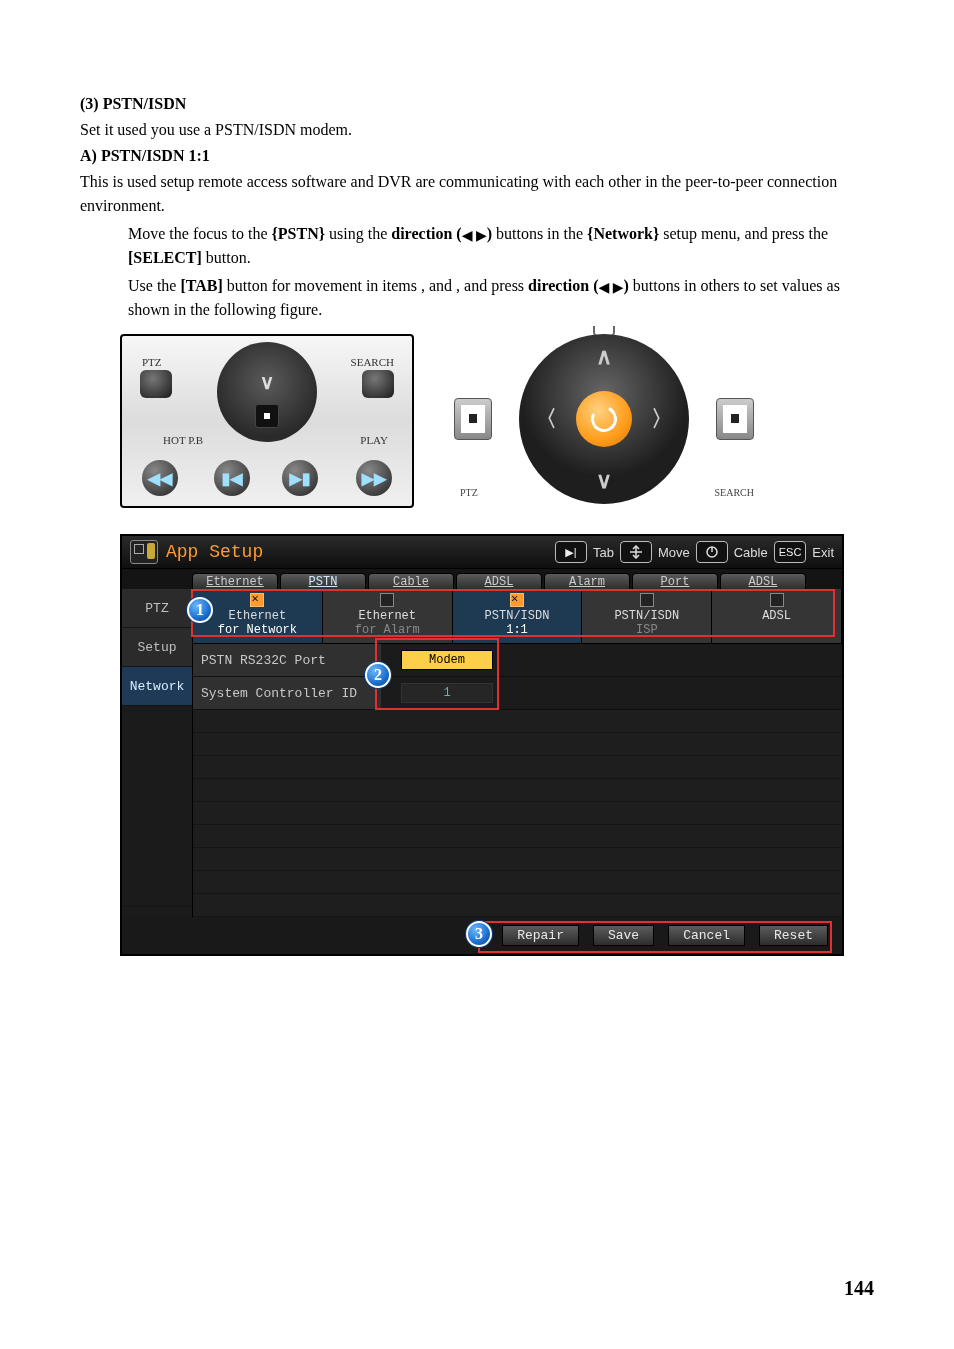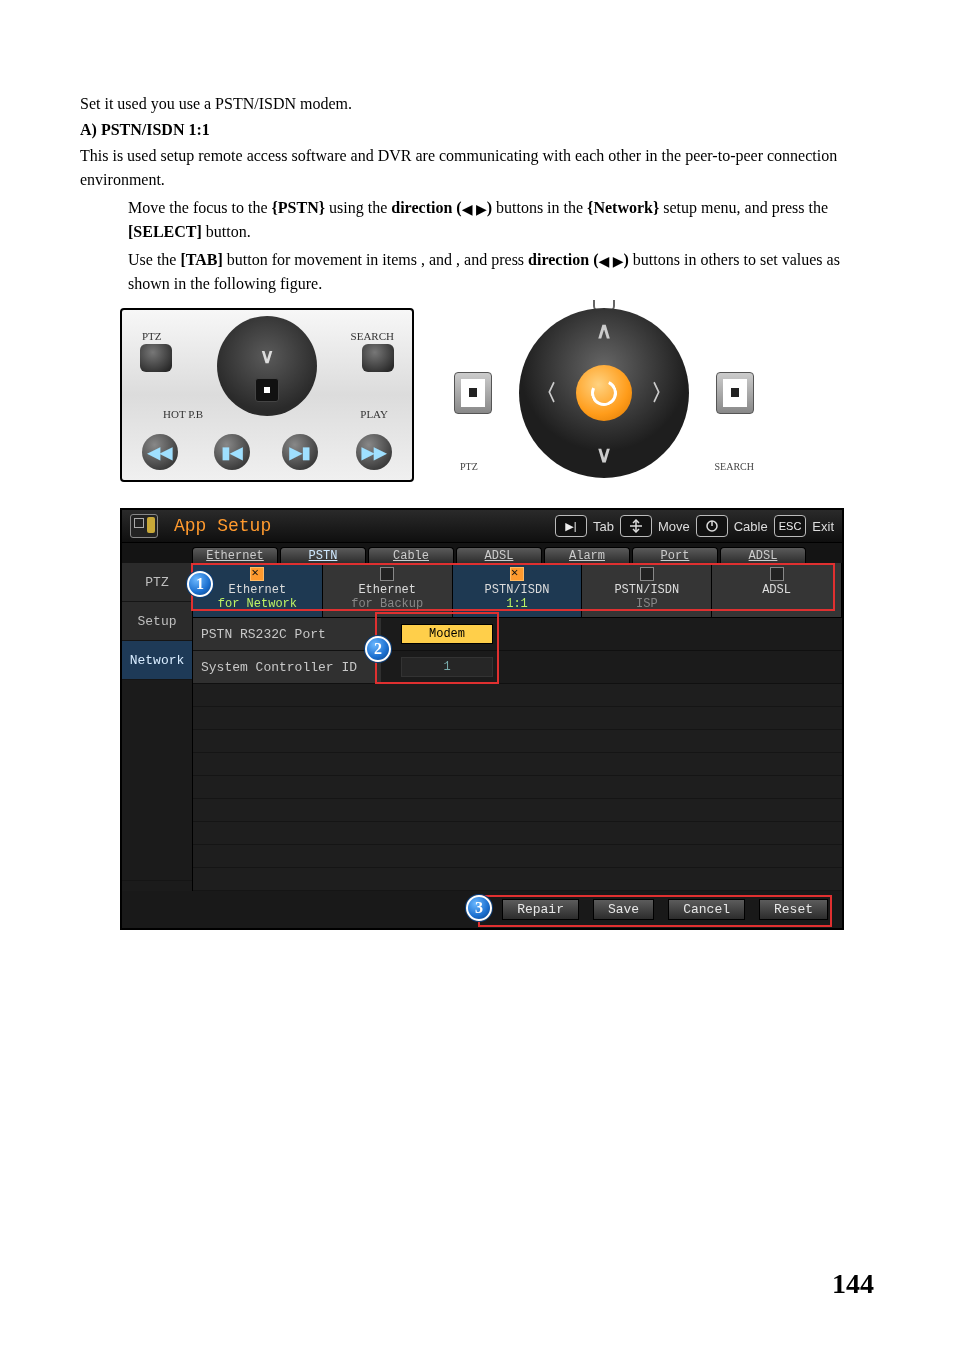--- a/index.html
+++ b/index.html
@@ -112,21 +112,21 @@
     font-family: "Courier New", monospace;
     color: #ccc;
     position: relative;
   }
   .appshot .titlebar {
     display:flex; align-items:center; justify-content:space-between;
     background: linear-gradient(#2a2a2a,#0f0f0f);
     padding: 4px 8px;
     border-bottom: 1px solid #000;
   }
-  .appshot .titlebar .left { display:flex; align-items:center; gap:16px;text-align:right; }
+  .appshot .titlebar .left { display:flex; align-items:center; gap:8px;text-align:right; }
   .appshot .titlebar .icon {
     width:26px; height:22px; border:1px solid #888; border-radius:3px; position:relative; background:#222;
   }
   .appshot .titlebar .icon::before{
     content:""; position:absolute; left:3px; top:3px; width:8px; height:8px; border:1px solid #aaa;
   }
   .appshot .titlebar .icon::after{
     content:""; position:absolute; right:2px; top:2px; width:8px; height:16px; background:#c8a838; border-radius:2px;
   }
   .appshot .title { color:#ff9a2e; font-size:18px; }
@@ -159,21 +159,21 @@
     background:#353535; border-right:1px solid #000; position:relative;
   }
   .appshot .opt.sel { background:#1e3952; }
   .appshot .opt .cb {
     display:block; margin:0 auto 2px auto; width:12px; height:12px; border:1px solid #888; background:#222;
   }
   .appshot .opt.sel .cb { background:#ff9a2e; border-color:#ffbb66; position:relative;}
   .appshot .opt.sel .cb::after{content:"✕"; position:absolute; left:0; top:-3px; font-size:12px; color:#111; font-weight:bold;}
   .appshot .opt .l1 { color:#ddd; }
   .appshot .opt .l2 { color:#888; }
-  .appshot .opt.sel .l2 { color:#bef264; }
+  .appshot .opt.sel .l2 { color:#ffffff; }
 
   .appshot .cfgrow { display:flex; align-items:center; height:32px; border-bottom:1px solid #101010; font-size:13px;}
   .appshot .cfgrow .label { width:180px; padding-left:8px; color:#c8c8c8; background:#303030; height:100%; display:flex; align-items:center;}
   .appshot .cfgrow .field {
     margin-left:20px; width:90px; height:18px; background:#ffcf4a; color:#000; font-size:12px;
     display:flex; align-items:center; justify-content:center; border:1px solid #000;
   }
   .appshot .cfgrow .field.plain { background:#262626; color:#7aa; border:1px solid #333;}
   .appshot .rows { background:#1e1e1e;}
   .appshot .rows .stripe { height:22px; border-bottom:1px solid #151515;}
@@ -193,28 +193,29 @@
     background: radial-gradient(circle at 35% 30%, #6bb8ff 0%, #1b6fcf 60%, #0a3f7e 100%);
     border:2px solid #fff;
     color:#fff; font-family:"Times New Roman",serif; font-weight:bold; font-size:16px;
     display:flex; align-items:center; justify-content:center;
     box-shadow:0 0 0 1px #0a3f7e;
   }
   .redbox { position:absolute; border:2px solid #e03030; }
 
   .page-num {
     position:absolute; bottom:30px; right:80px;
-    font-family:"Times New Roman",serif; font-weight:bold; font-size:28px;
+    font-family:"Times New Roman",serif; font-weight:bold; font-size:20px;
   }
 </style>
 </head>
 <body>
 
 <div class="page">
 
+  <div class="para bold">(3)  PSTN/ISDN</div>
   <div class="para">Set it used you use a PSTN/ISDN modem.</div>
   <div class="para bold">A)  PSTN/ISDN 1:1</div>
   <div class="para">This is used setup remote access software and DVR are communicating with each other in the peer-to-peer connection environment.</div>
 
   <div class="list-row">
     <div class="list-marker"></div>
     <div class="list-body para">
       <span>Move the focus to the </span><span class="bold">{PSTN}</span><span> using the </span><span class="bold">direction (</span><span class="arrow">◀ ▶</span><span class="bold">)</span><span> buttons in the </span><span class="bold">{Network}</span><span> setup menu, and press the </span><span class="bold">[SELECT]</span><span> button.</span>
     </div>
   </div>
@@ -320,21 +321,21 @@
       <div class="main">
         <div class="optrow" id="optrow">
             <div class="opt sel">
               <span class="cb"></span>
               <div class="l1">Ethernet</div>
               <div class="l2">for Network</div>
             </div>
             <div class="opt">
               <span class="cb"></span>
               <div class="l1">Ethernet</div>
-              <div class="l2">for Backup</div>
+              <div class="l2">for Alarm</div>
             </div>
             <div class="opt sel">
               <span class="cb"></span>
               <div class="l1">PSTN/ISDN</div>
               <div class="l2">1:1</div>
             </div>
             <div class="opt">
               <span class="cb"></span>
               <div class="l1">PSTN/ISDN</div>
               <div class="l2">ISP</div>

